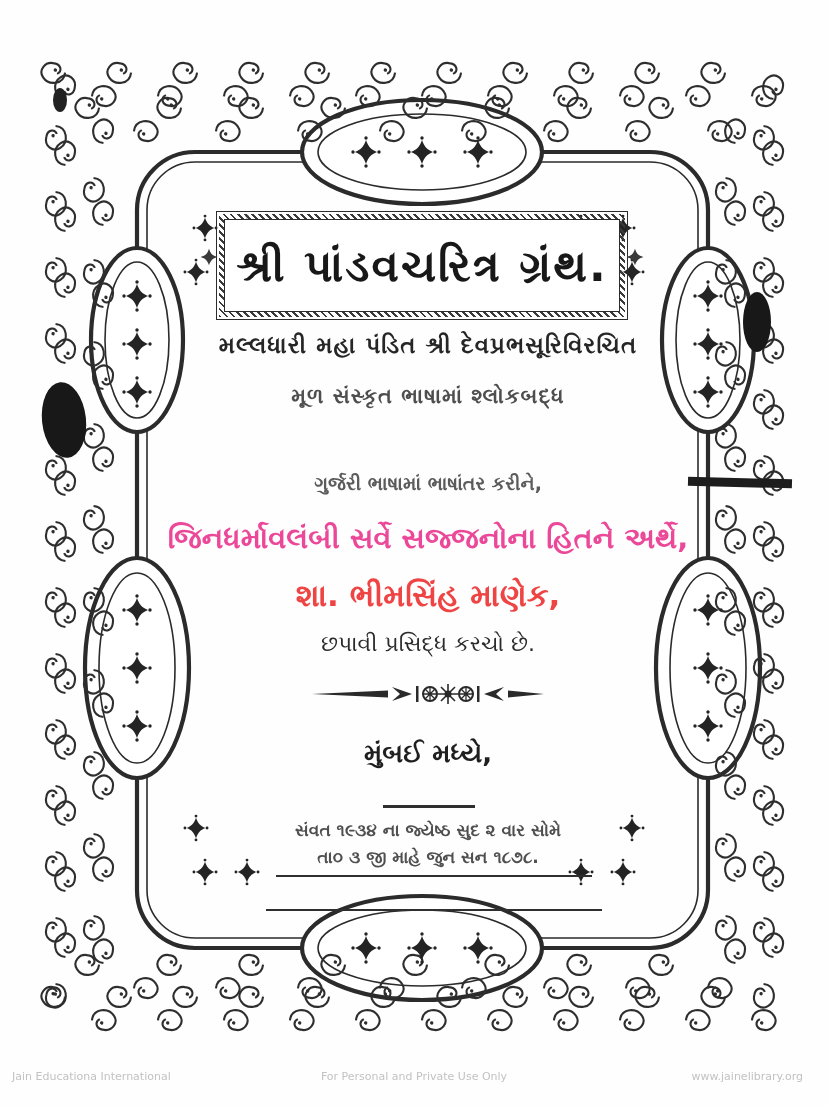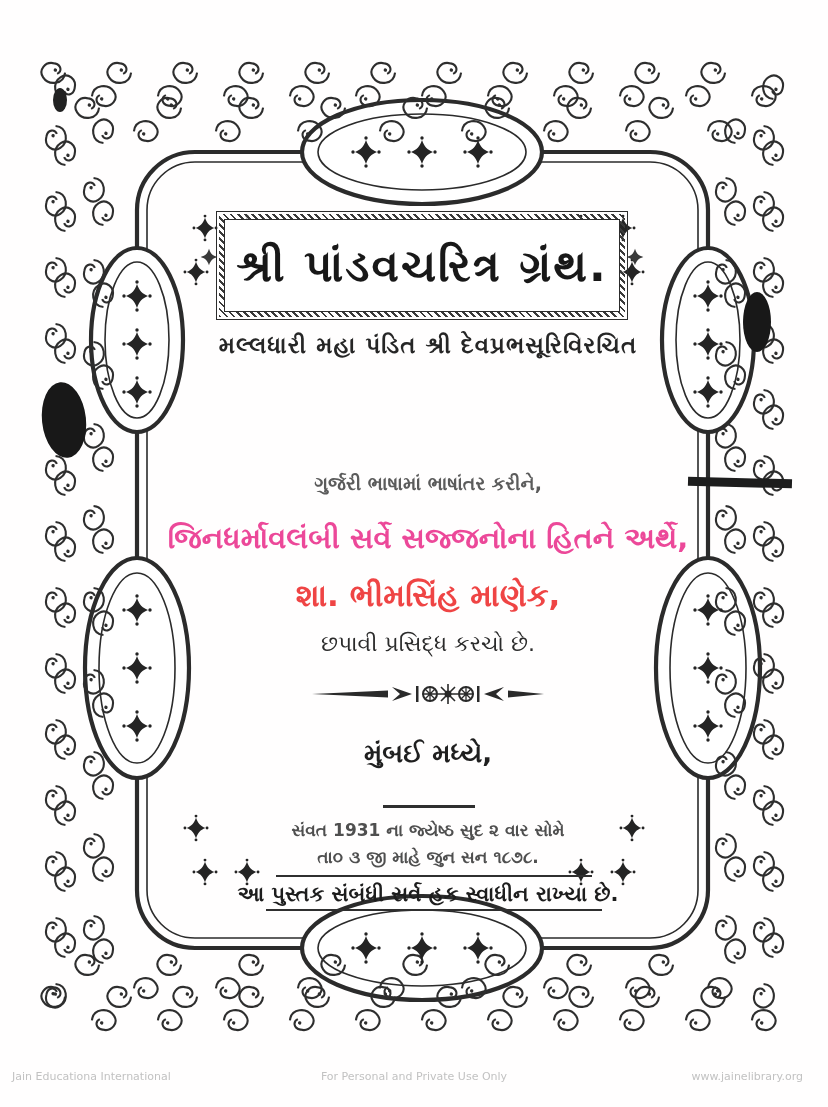--- a/index.html
+++ b/index.html
@@ -320,20 +320,21 @@
       <h1 class="book-title">શ્રી પાંડવચરિત્ર ગ્રંથ.</h1>
     </div>
         </div>
       </div>
     <svg class="box-cross right" width="20" height="20" viewBox="-12 -12 24 24">
       <path d="M0,-10 C2,-4 4,-2 10,0 C4,2 2,4 0,10 C-2,4 -4,2 -10,0 C-4,-2 -2,-4 0,-10 Z" fill="#3a3a3a"></path>
     </svg>
   </div>
 
   <div class="line l-author">મલ્લધારી મહા પંડિત શ્રી દેવપ્રભસૂરિવિરચિત</div>
+  <div class="line l-original">મૂળ સંસ્કૃત ભાષામાં શ્લોકબદ્ધ</div>
   <div class="line l-translation">ગુર્જરી ભાષામાં ભાષાંતર કરીને,</div>
   <div class="line l-dedication">જિનધર્માવલંબી સર્વે સજ્જનોના હિતને અર્થે,</div>
   <div class="line l-publisher">શા. ભીમસિંહ માણેક,</div>
   <div class="line l-published">છપાવી પ્રસિદ્ધ કરચો છે.</div>
 
   <div class="divider-wrap">
     <svg width="240" height="26" viewBox="0 0 240 26" xmlns="http://www.w3.org/2000/svg">
       <polygon points="4,13 80,9.5 80,16.5" fill="#2a2a2a"></polygon>
       <path d="M84,6 L104,13 L84,20 L92,13 Z" fill="#2a2a2a"></path>
       <rect x="108" y="5" width="2.5" height="16" fill="#2a2a2a"></rect>
@@ -346,25 +347,24 @@
       <rect x="169" y="5" width="2.5" height="16" fill="#2a2a2a"></rect>
       <path d="M196,6 L176,13 L196,20 L188,13 Z" fill="#2a2a2a"></path>
       <polygon points="236,13 200,9.5 200,16.5" fill="#2a2a2a"></polygon>
     </svg>
   </div>
 
   <div class="line l-place">મુંબઈ મધ્યે,</div>
 
   <div class="rule rule-short"></div>
 
-  <div class="line l-date1">સંવત 1931 ના જ્યેષ્ઠ સુદ ૨ વાર સોમે</div>
+  <div class="line l-date1">સંવત ૧૯૩૪ ના જ્યેષ્ઠ સુદ ૨ વાર સોમે</div>
   <div class="line l-date2">તા૦ ૩ જી માહે જુન સન ૧૮૭૮.</div>
 
   <div class="rule rule-upper"></div>
-  <div class="line l-rights">આ પુસ્તક સંબંધી સર્વ હક સ્વાધીન રાખ્યા છે.</div>
   <div class="rule rule-lower"></div>
 
   <div class="footer">
     <span class="f-left">Jain Educationa International</span>
     <span class="f-center">For Personal and Private Use Only</span>
     <span class="f-right">www.jainelibrary.org</span>
   </div>
 </div>
 
 </body></html>

